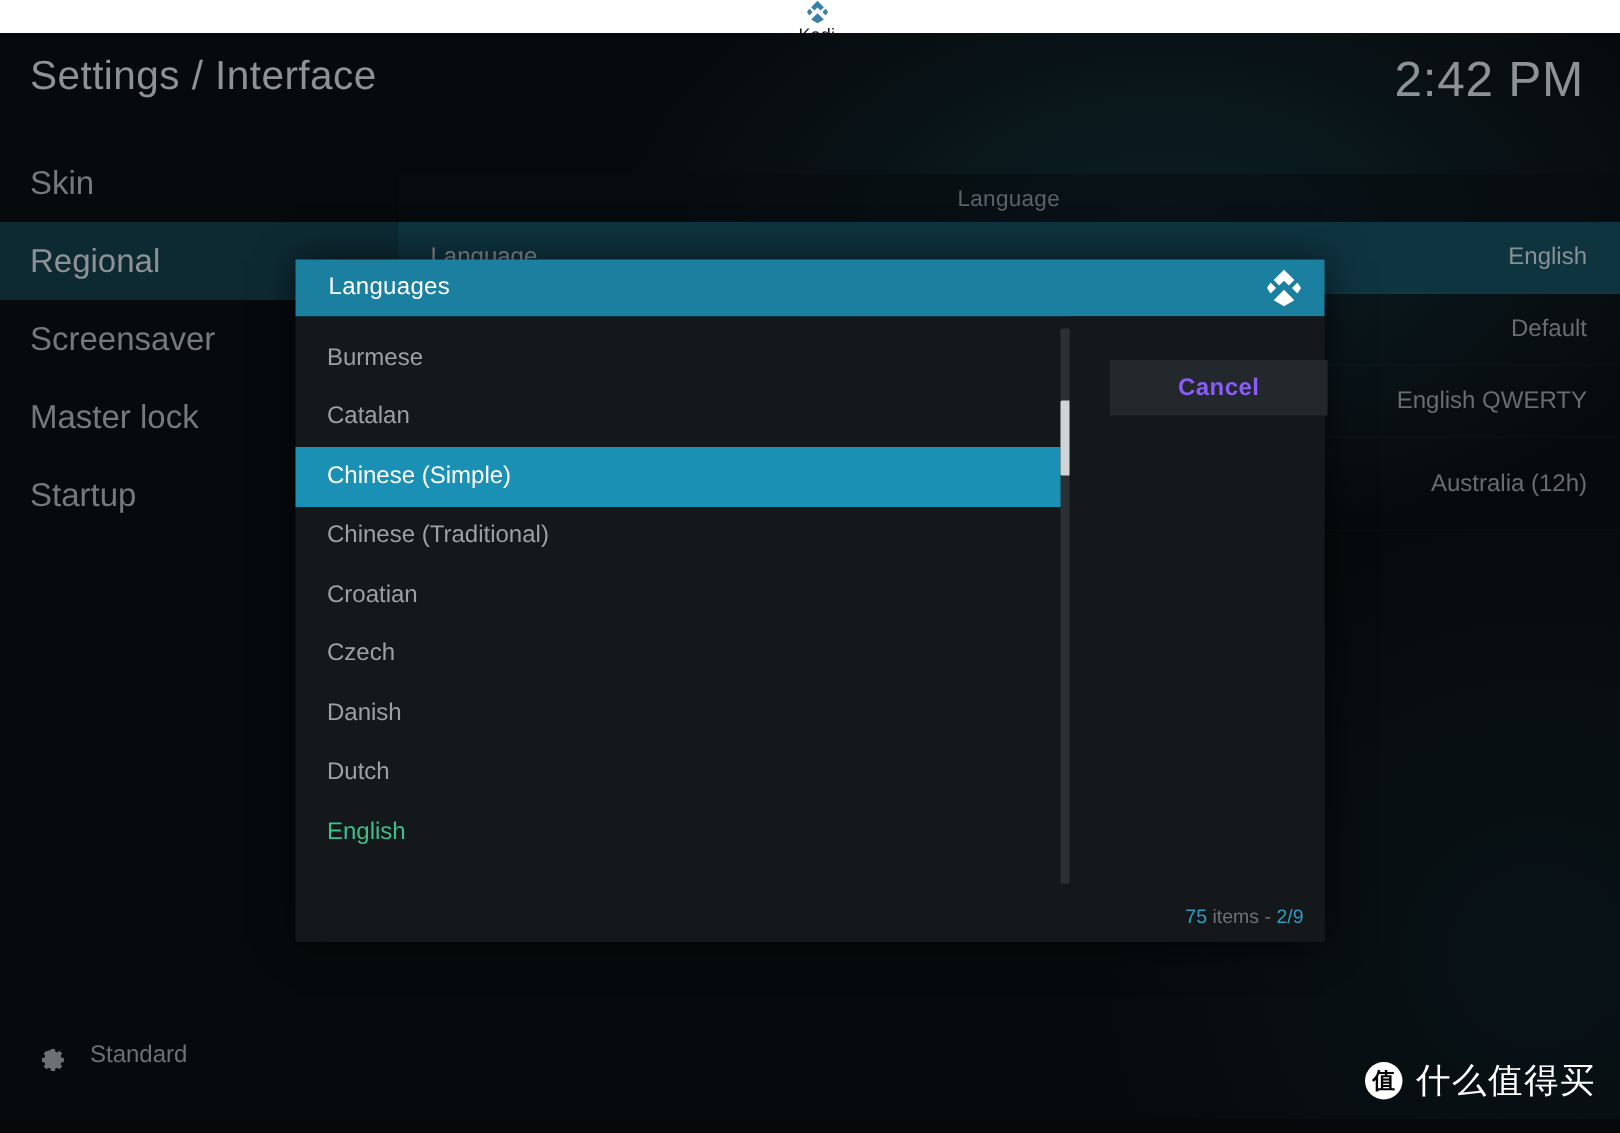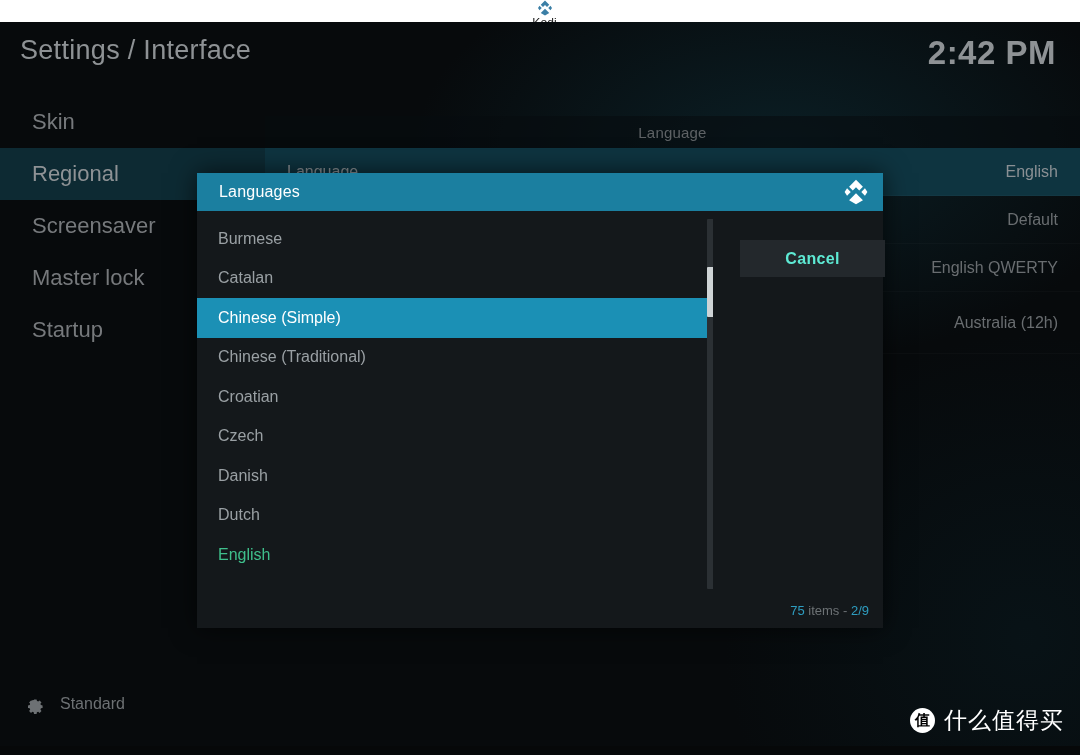--- a/index.html
+++ b/index.html
@@ -35,27 +35,27 @@
       radial-gradient(ellipse 520px 300px at 72% 18%, rgba(14,48,58,.55), rgba(0,0,0,0) 70%),
       radial-gradient(ellipse 420px 420px at 95% 85%, rgba(10,34,42,.35), rgba(0,0,0,0) 72%);
   }
 
   .header-title {
     position:absolute; left:20px; top:13px;
     font-size:27px; color:#8e9295; font-weight:400; letter-spacing:.3px;
   }
   .header-clock {
     position:absolute; right:24px; top:12px;
-    font-size:33px; color:#8e9295; font-weight:700; letter-spacing:.5px;
+    font-size:33px; color:#8e9295; font-weight:400; letter-spacing:.5px;
   }
 
   
   .sidebar { position:absolute; left:0; top:74px; width:265px; height:650px; }
   .side-item {
-    height:52px; display:flex; align-items:center; padding-left:32px;
+    height:52px; display:flex; align-items:center; padding-left:20px;
     font-size:22px; color:#76797c; font-weight:400;
   }
   .side-item.active { background:linear-gradient(to right,#0d2a33 0%, #0d2a33 100%); color:#8e9295; }
 
   .profile {
     position:absolute; left:22px; bottom:30px; display:flex; align-items:center; gap:14px;
   }
   .profile .gear { width:24px; height:24px; }
   .profile .plabel { font-size:16px; color:#6d7174; }
 
@@ -109,21 +109,21 @@
   }
   .scroll-thumb {
     position:absolute; left:0; top:48px; width:7px; height:50px;
     background:#cfd4d6; border-radius:1px;
   }
 
   .right-area { flex:1; position:relative; background:#14181b; }
   .cancel-btn {
     position:absolute; left:27px; top:29px; width:145px; height:37px;
     background:#23282c; display:flex; align-items:center; justify-content:center;
-    font-size:16px; color:#5eead4; font-weight:bold; letter-spacing:.3px;
+    font-size:16px; color:#8b5cf6; font-weight:bold; letter-spacing:.3px;
   }
   .items-count {
     position:absolute; right:14px; bottom:10px; font-size:13px; color:#6d7275;
   }
   .items-count .num { color:#2e9dc0; }
 
   
   .watermark {
     position:absolute; right:16px; bottom:10px; display:flex; align-items:center; gap:9px;
   }

